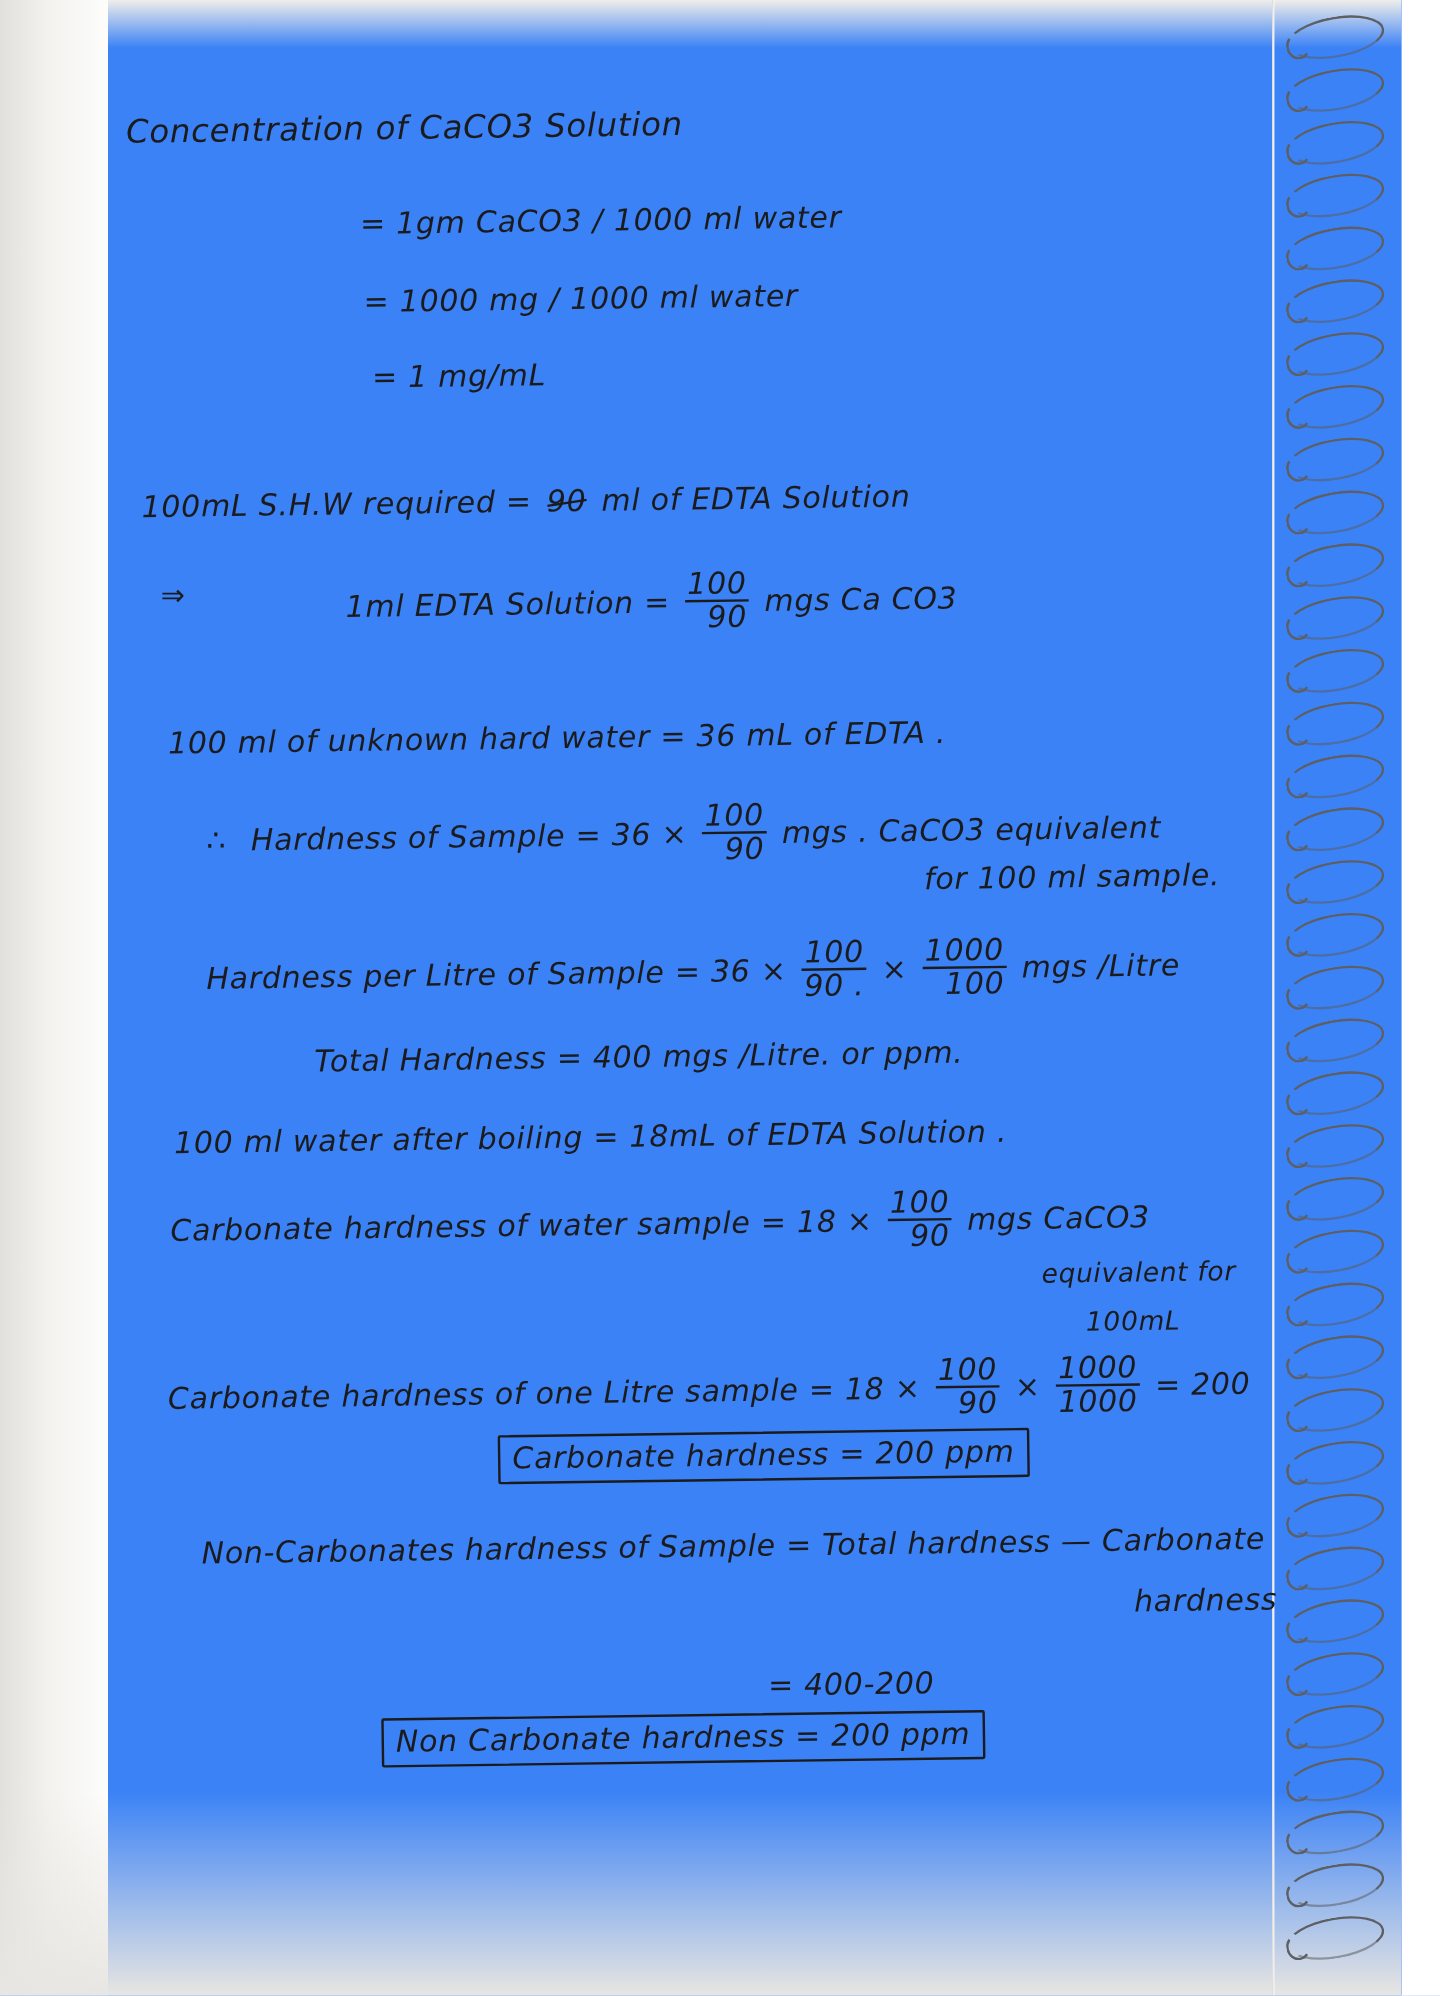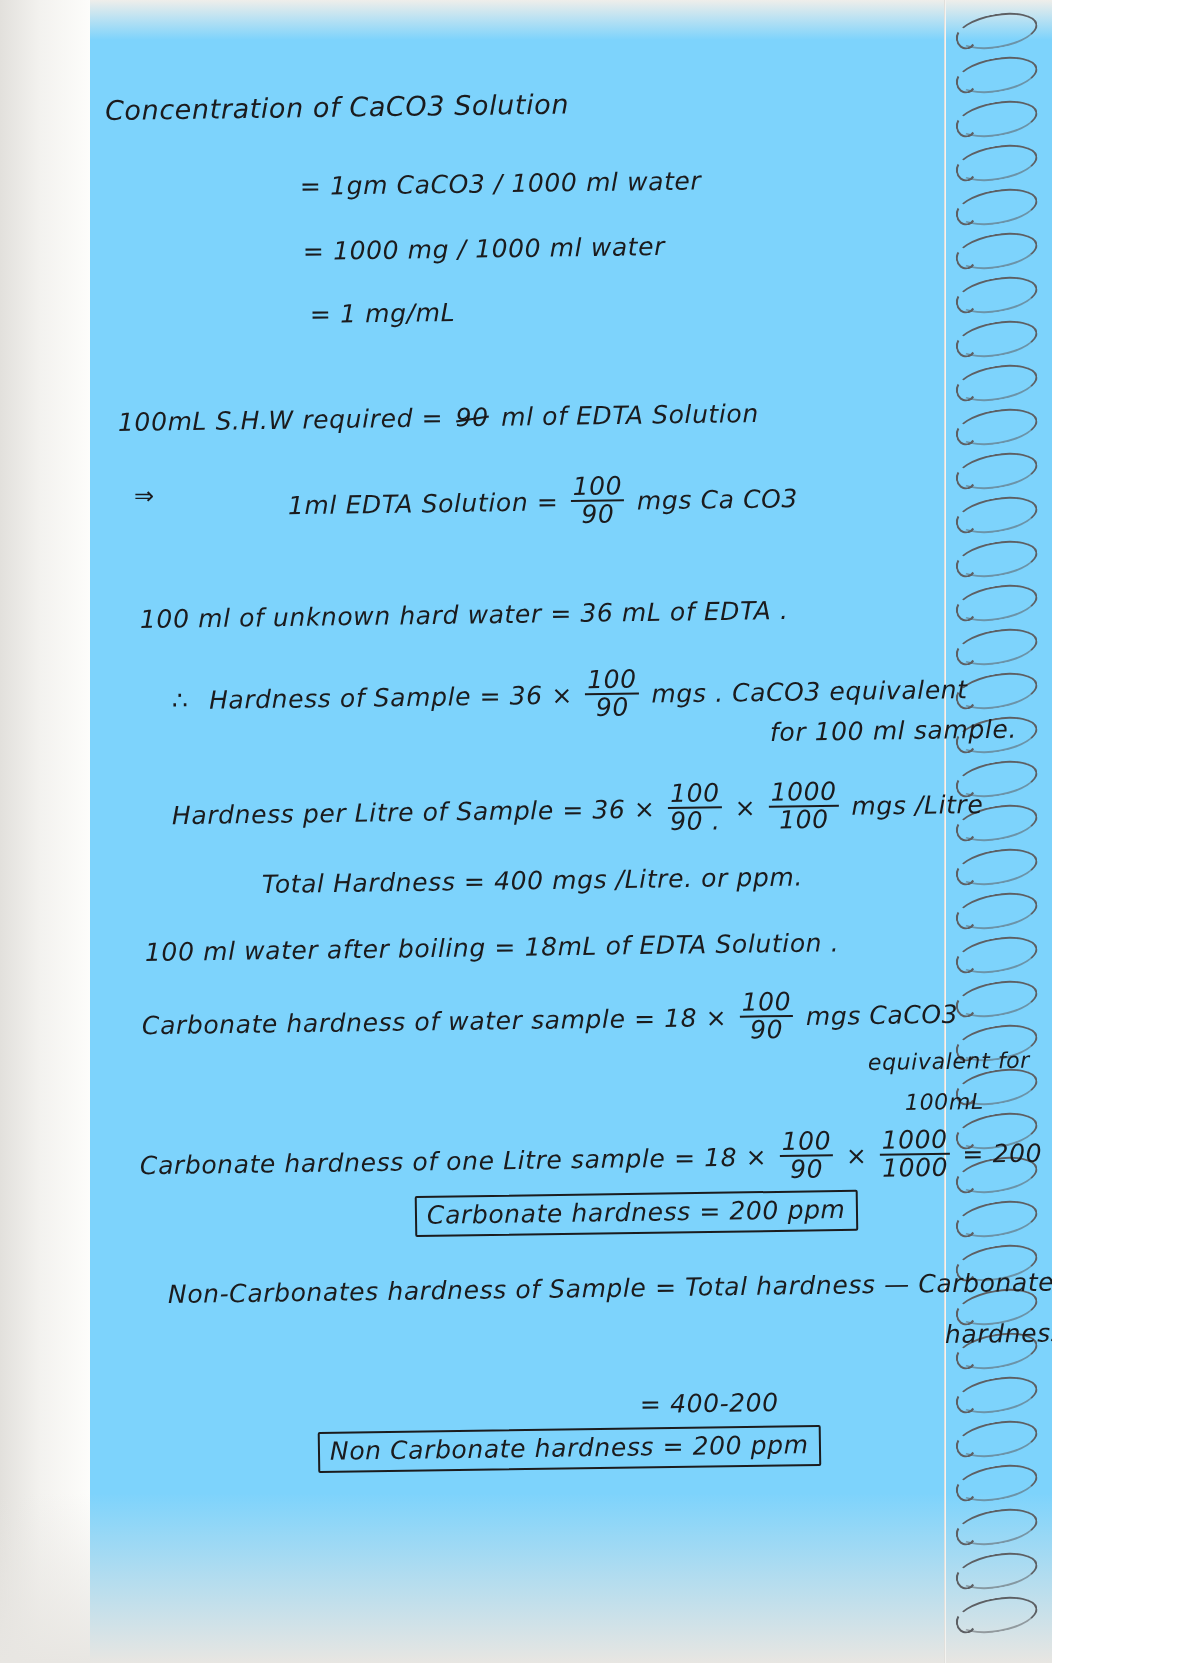--- a/index.html
+++ b/index.html
@@ -5,23 +5,23 @@
   html, body {
     margin: 0;
     padding: 0;
     background: #ffffff;
   }
   body {
     font-family: "DejaVu Sans", sans-serif;
   }
   #page {
     position: relative;
-    width: 1052px;
+    width: 1168px;
     height: 1663px;
-    background: #7dd3fc;
+    background: #3b82f6;
     overflow: hidden;
   }
   
   .paper-shade-left {
     position: absolute;
     left: 0; top: 0;
     width: 90px; height: 100%;
     background: linear-gradient(to right, #e2e0dc 0%, #f3f2ef 45%, #fdfdfb 100%);
     pointer-events: none;
   }
@@ -91,21 +91,21 @@
     letter-spacing: 0.6px;
     transform-origin: left center;
   }
   .ln {
     font-size: 25px;
   }
   .sm { font-size: 22px; }
 
   .frac {
     display: inline-block;
-    text-align: center;
+    text-align: right;
     vertical-align: middle;
     line-height: 1.05;
     margin: 0 4px;
     position: relative;
     top: -2px;
   }
   .frac .num {
     display: block;
     border-bottom: 2px solid #1b1b1d;
     padding: 0 2px;

